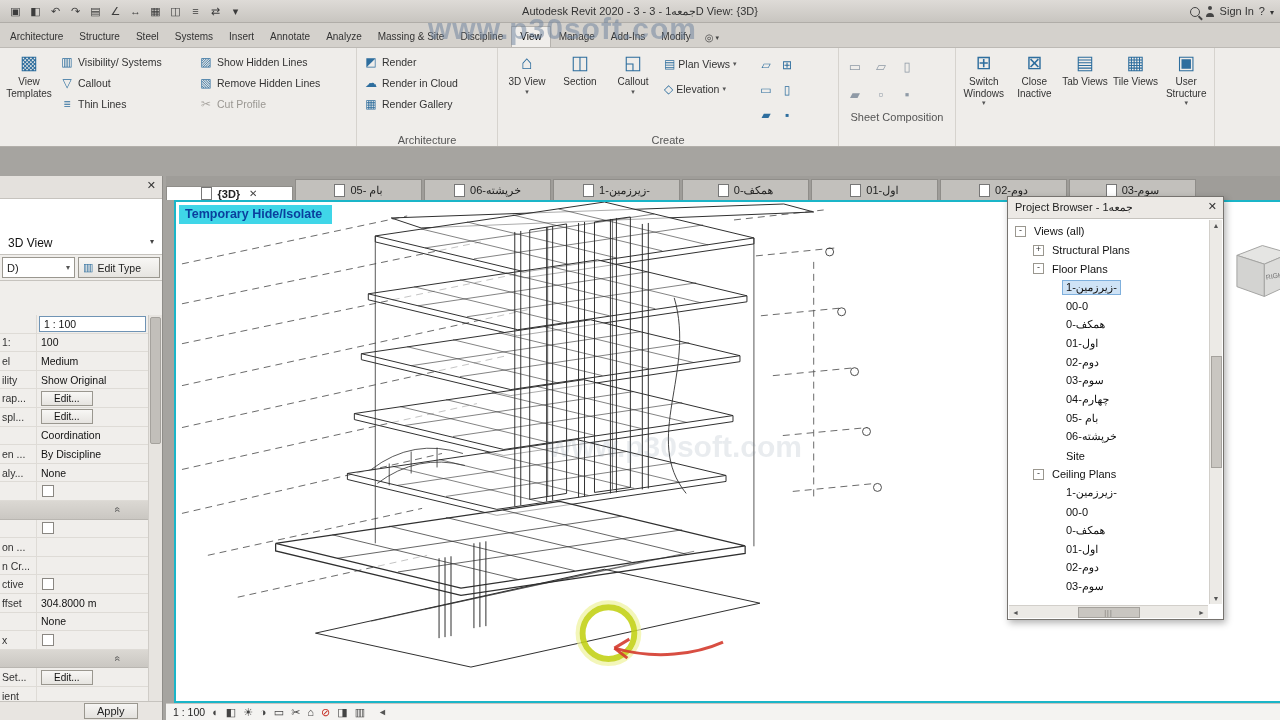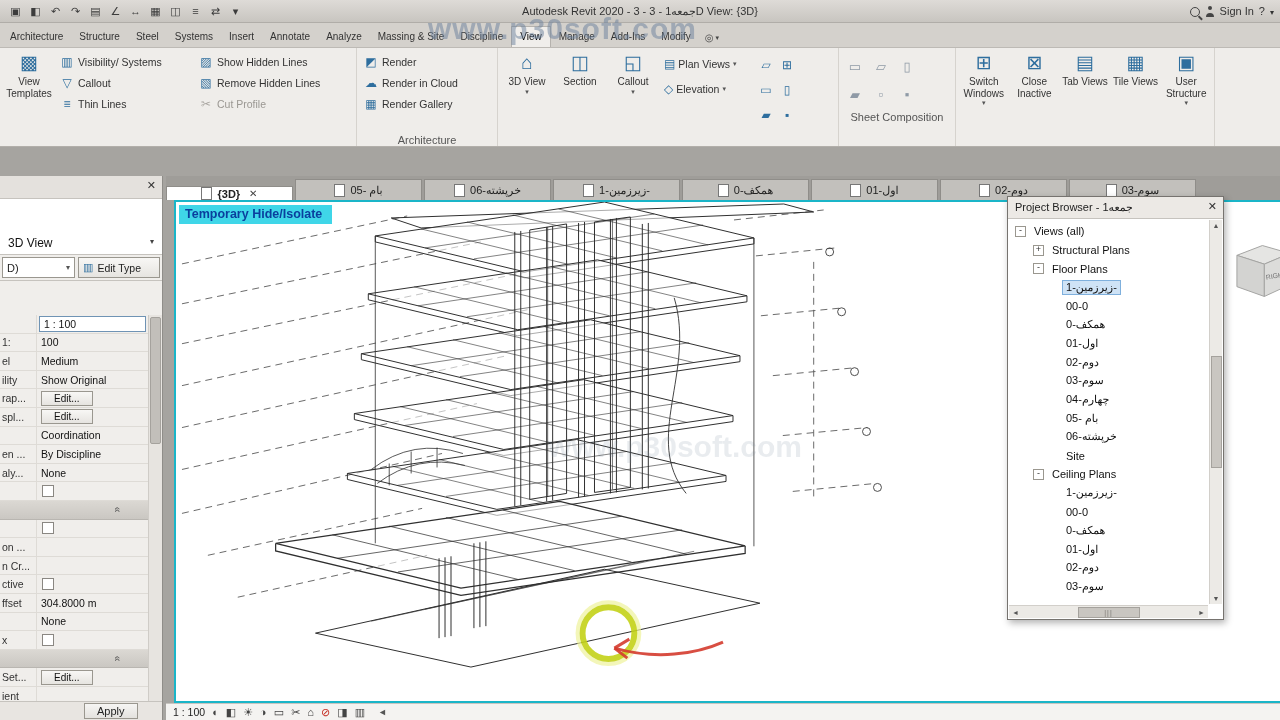--- a/index.html
+++ b/index.html
@@ -282,20 +282,23 @@
         </div>
       </div>
       <div class="ggrid">
         <span class="gicon">▱</span>
         <span class="gicon">⊞</span>
         <span class="gicon">▭</span>
         <span class="gicon">▯</span>
         <span class="gicon">▰</span>
         <span class="gicon">▪</span>
       </div>
+    </div>
+    <div class="panel-label">
+      <span>Create</span>
     </div>
   </div>
 
   <div class="panel" style="width:116px">
     <div class="sgrid">
       <span class="sgicon">▭</span>
       <span class="sgicon">▱</span>
       <span class="sgicon">▯</span>
       <span class="sgicon">▰</span>
       <span class="sgicon">▫</span>

